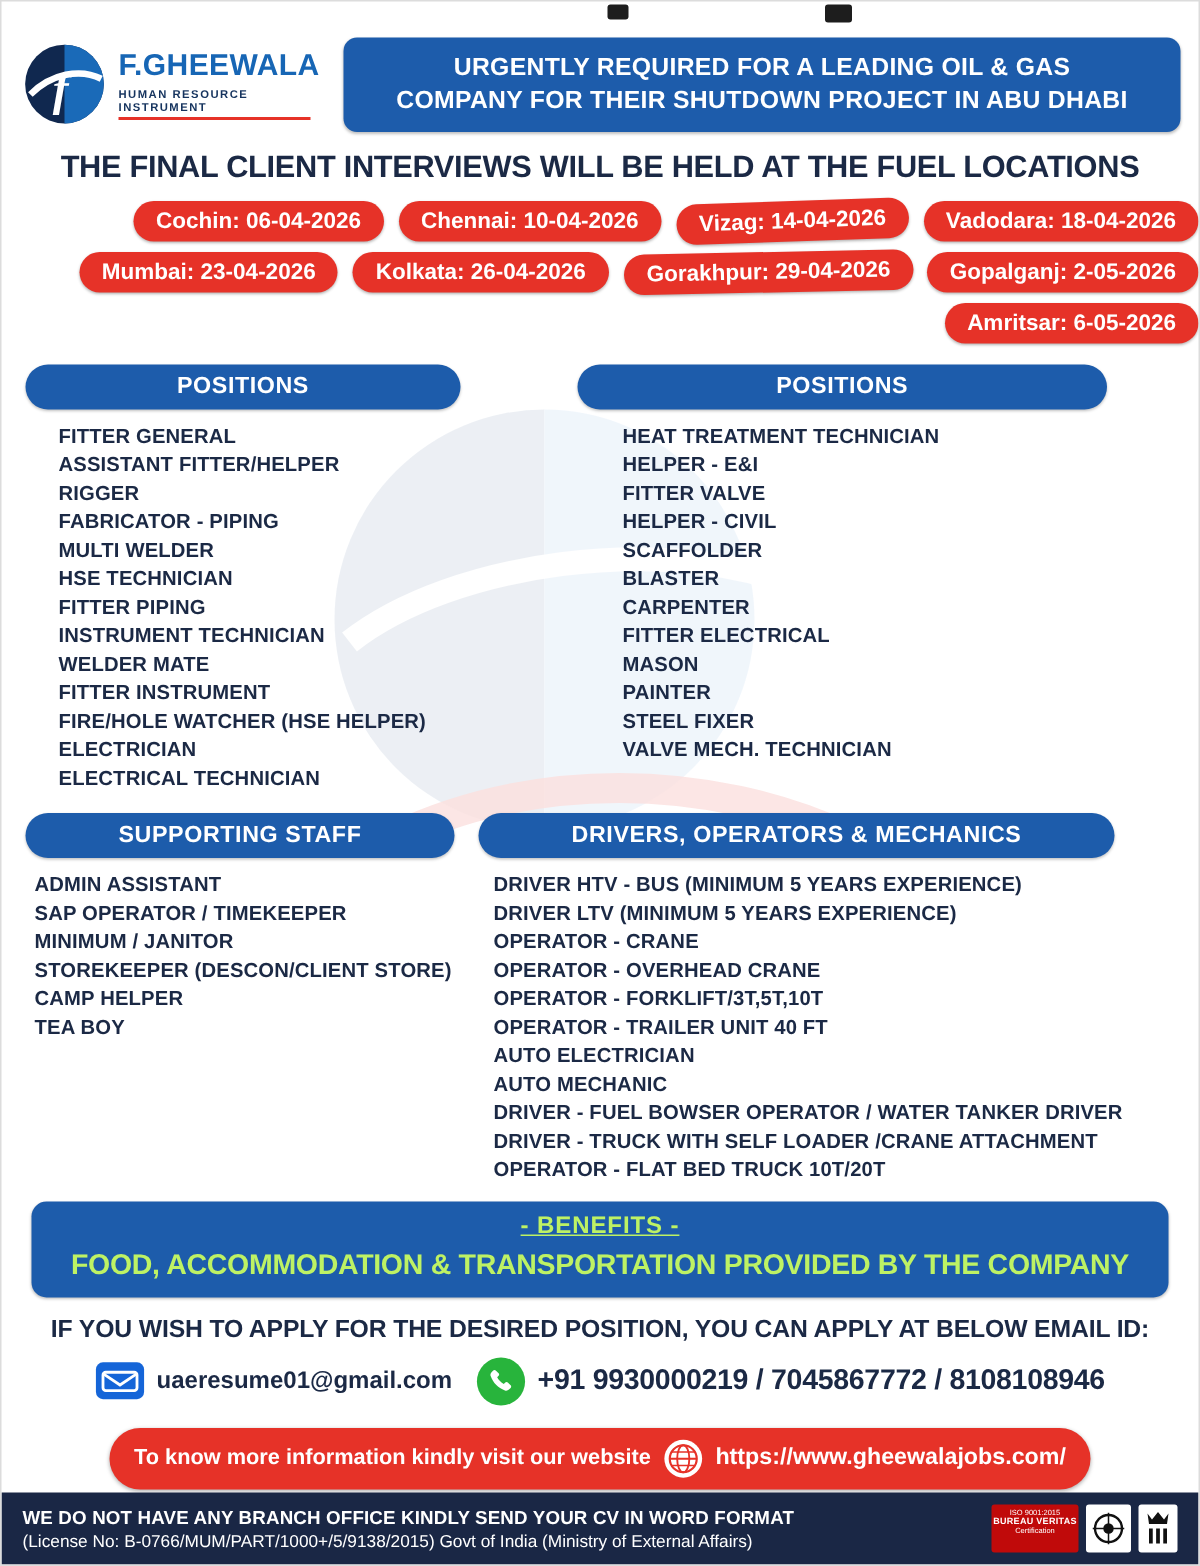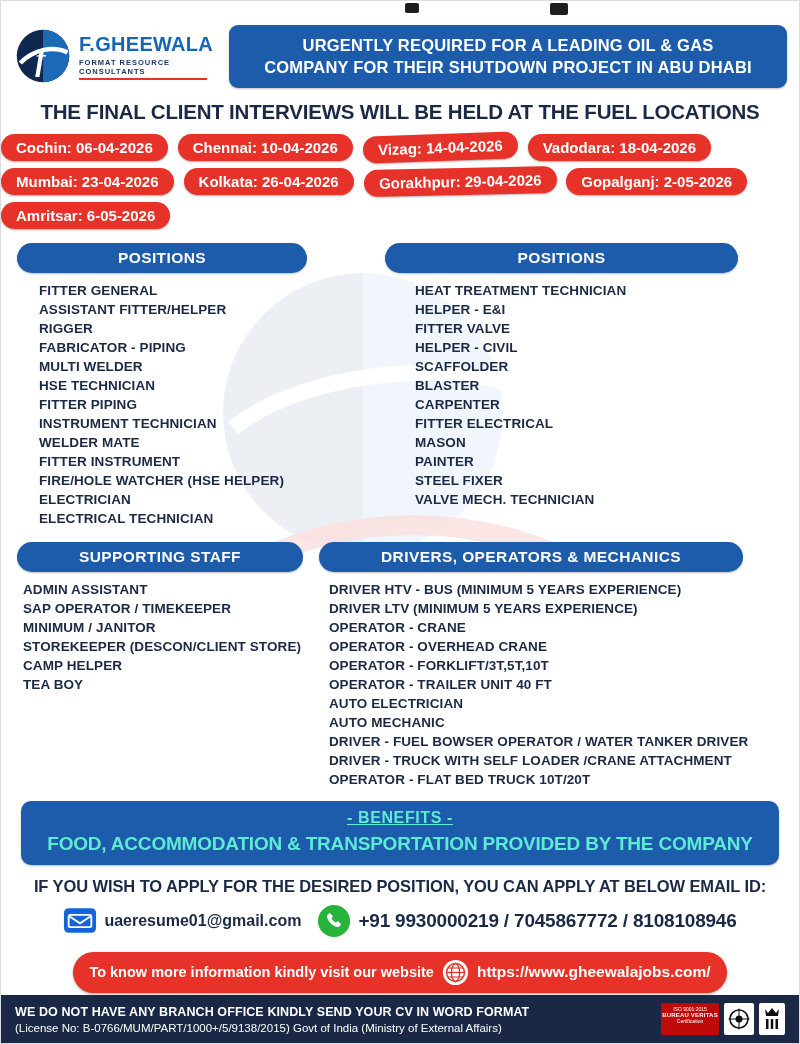--- a/index.html
+++ b/index.html
@@ -32,21 +32,21 @@
   .banner {
     flex:1; background:#1d5cab; border-radius:9px; color:#fff; text-align:center;
     font-weight:bold; font-size:16.5px; line-height:1.35; padding:9px 8px; letter-spacing:.2px;
     box-shadow:0 1px 2px rgba(0,0,0,.25);
   }
 
   .main-title { text-align:center; font-weight:bold; font-size:20.5px; margin-top:12px; letter-spacing:-.2px; color:#1b2945; }
 
   
   .pill-rows { margin-top:10px; display:flex; flex-direction:column; gap:7px; }
-  .pill-row { display:flex; justify-content:flex-start; gap:10px; }
+  .pill-row { display:flex; justify-content:flex-end; gap:10px; }
   .pill {
     background:#e63228; color:#fff; font-weight:bold; font-size:15px;
     padding:5px 15px; border-radius:17px; white-space:nowrap;
     box-shadow:0 1px 2px rgba(0,0,0,.3);
   }
   .pill-row-1 .pill:nth-child(3) { transform:rotate(-2deg); }
   .pill-row-2 .pill:nth-child(3) { transform:rotate(-1.2deg); }
 
   
   .cols  { display:grid; grid-template-columns:356px 1fr; column-gap:12px; padding:0 16px; margin-top:14px; }
@@ -61,21 +61,21 @@
   .h-drivers   { margin-right:40px; }
   .job-list { margin-top:8px; font-weight:bold; font-size:13.5px; line-height:19px; letter-spacing:.1px; color:#1b2945; }
   .job-list li { list-style:none; }
   .list-pos-left  { padding-left:22px; }
   .list-pos-right { padding-left:30px; }
   .list-support   { padding-left:6px; }
   .list-drivers   { padding-left:10px; }
 
   
   .benefits {
-    margin:12px 20px 0; background:#1d5cab; border-radius:10px; color:#5eead4;
+    margin:12px 20px 0; background:#1d5cab; border-radius:10px; color:#bef264;
     text-align:center; padding:8px 6px 10px; box-shadow:0 1px 2px rgba(0,0,0,.25);
   }
   .benefits-title { font-size:16px; font-weight:bold; text-decoration:underline; letter-spacing:.6px; }
   .benefits-text  { font-size:19px; font-weight:bold; margin-top:6px; letter-spacing:-.2px; }
 
   
   .apply-line { margin-top:12px; text-align:center; font-weight:bold; font-size:16.5px; letter-spacing:-.1px; }
   .contact-row { display:flex; justify-content:center; align-items:center; gap:16px; margin-top:8px; }
   .email-group, .phone-group { display:flex; align-items:center; gap:7px; }
   .mail-icon { width:34px; height:27px; }
@@ -129,21 +129,21 @@
     <header class="header">
       <div class="brand">
         <svg class="brand-icon" viewBox="0 0 64 64">
           <circle cx="32" cy="32" r="30" fill="#10284f"></circle>
           <path d="M32 2 a30 30 0 0 1 0 60 z" fill="#1a6ab8"></path>
           <path d="M6 40 C 22 24, 44 20, 60 28" stroke="#ffffff" stroke-width="5" fill="none"></path>
           <text x="23" y="48" font-size="36" font-weight="bold" font-style="italic" fill="#ffffff" font-family="'Liberation Serif',serif">f</text>
         </svg>
         <div class="brand-text">
           <div class="brand-name">F.GHEEWALA</div>
-          <div class="brand-tagline">FORMAT RESOURCE CONSULTANTS</div>
+          <div class="brand-tagline">HUMAN RESOURCE INSTRUMENT</div>
           <div class="tag-underline"></div>
         </div>
       </div>
       <div class="banner">
         <div>URGENTLY REQUIRED FOR A LEADING OIL &amp; GAS</div>
         <div>COMPANY FOR THEIR SHUTDOWN PROJECT IN ABU DHABI</div>
       </div>
     </header>
 
     <h1 class="main-title">THE FINAL CLIENT INTERVIEWS WILL BE HELD AT THE FUEL LOCATIONS</h1>

